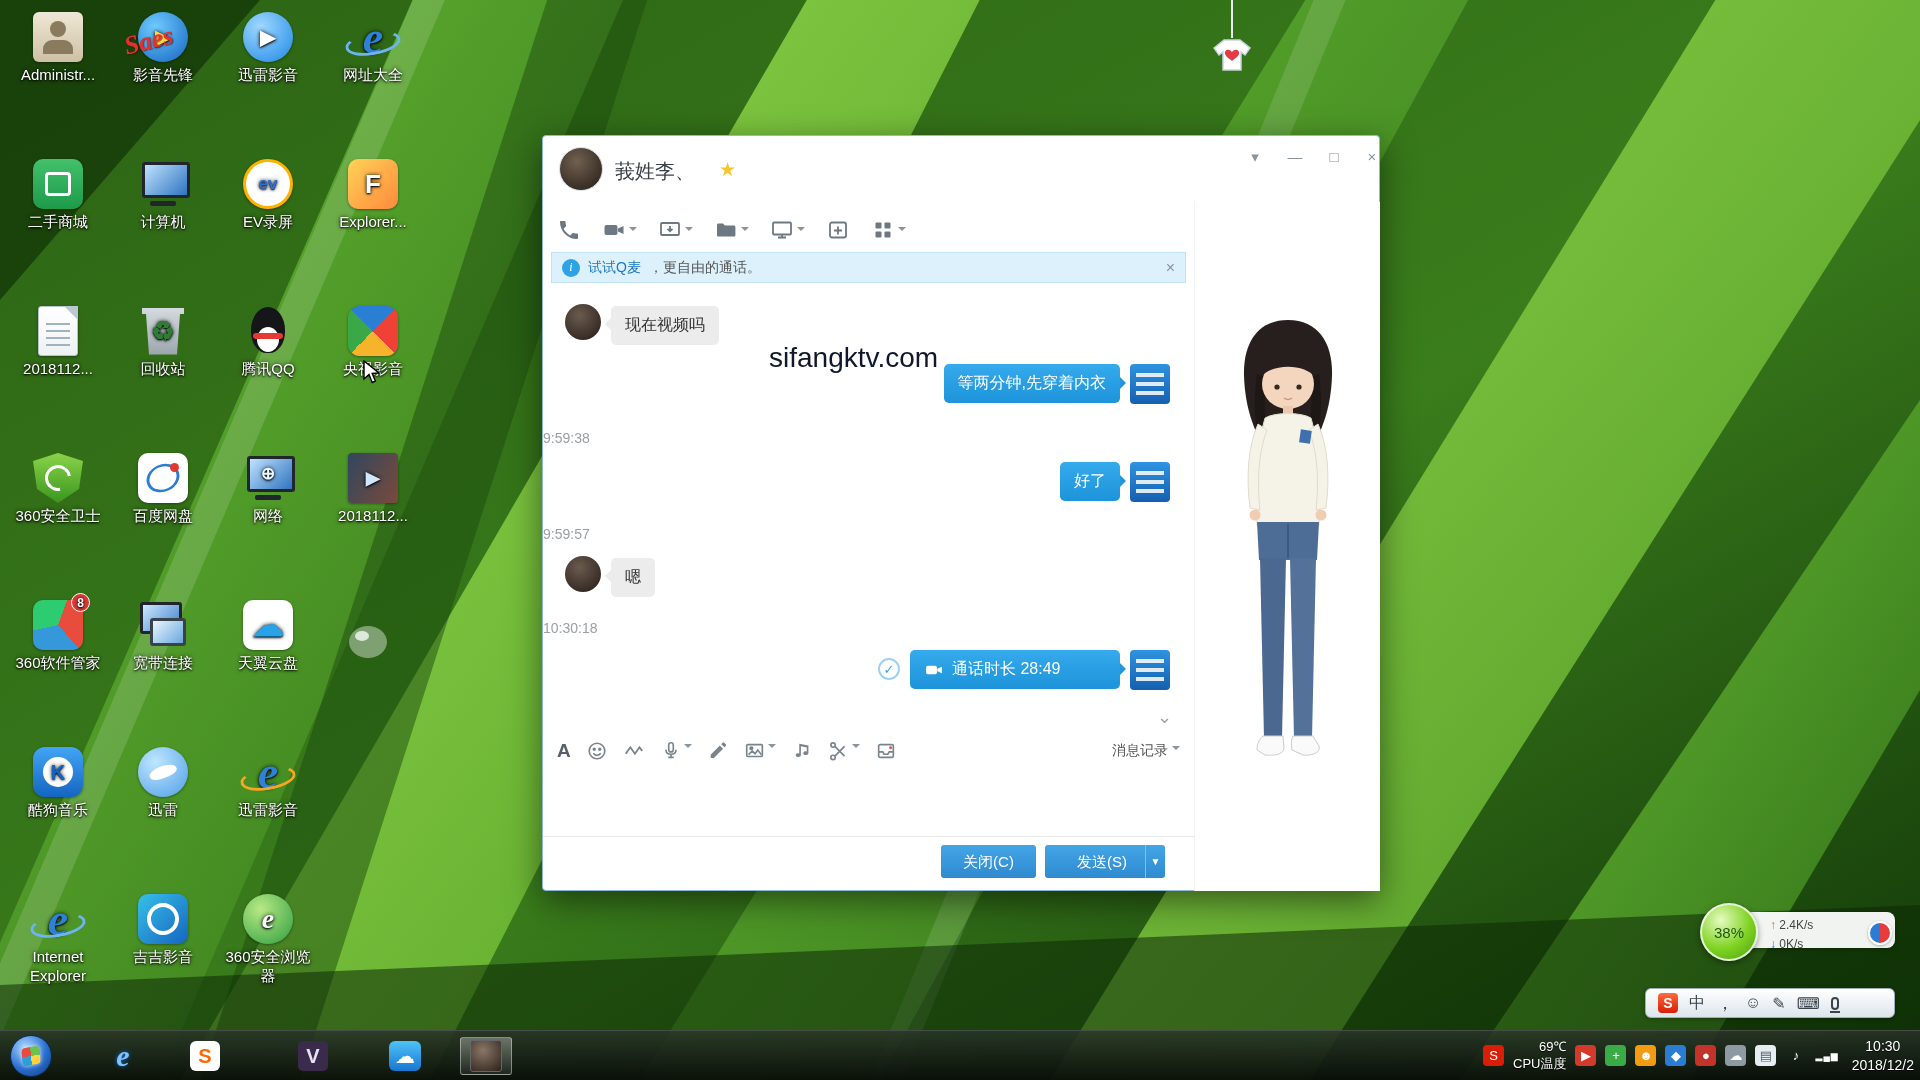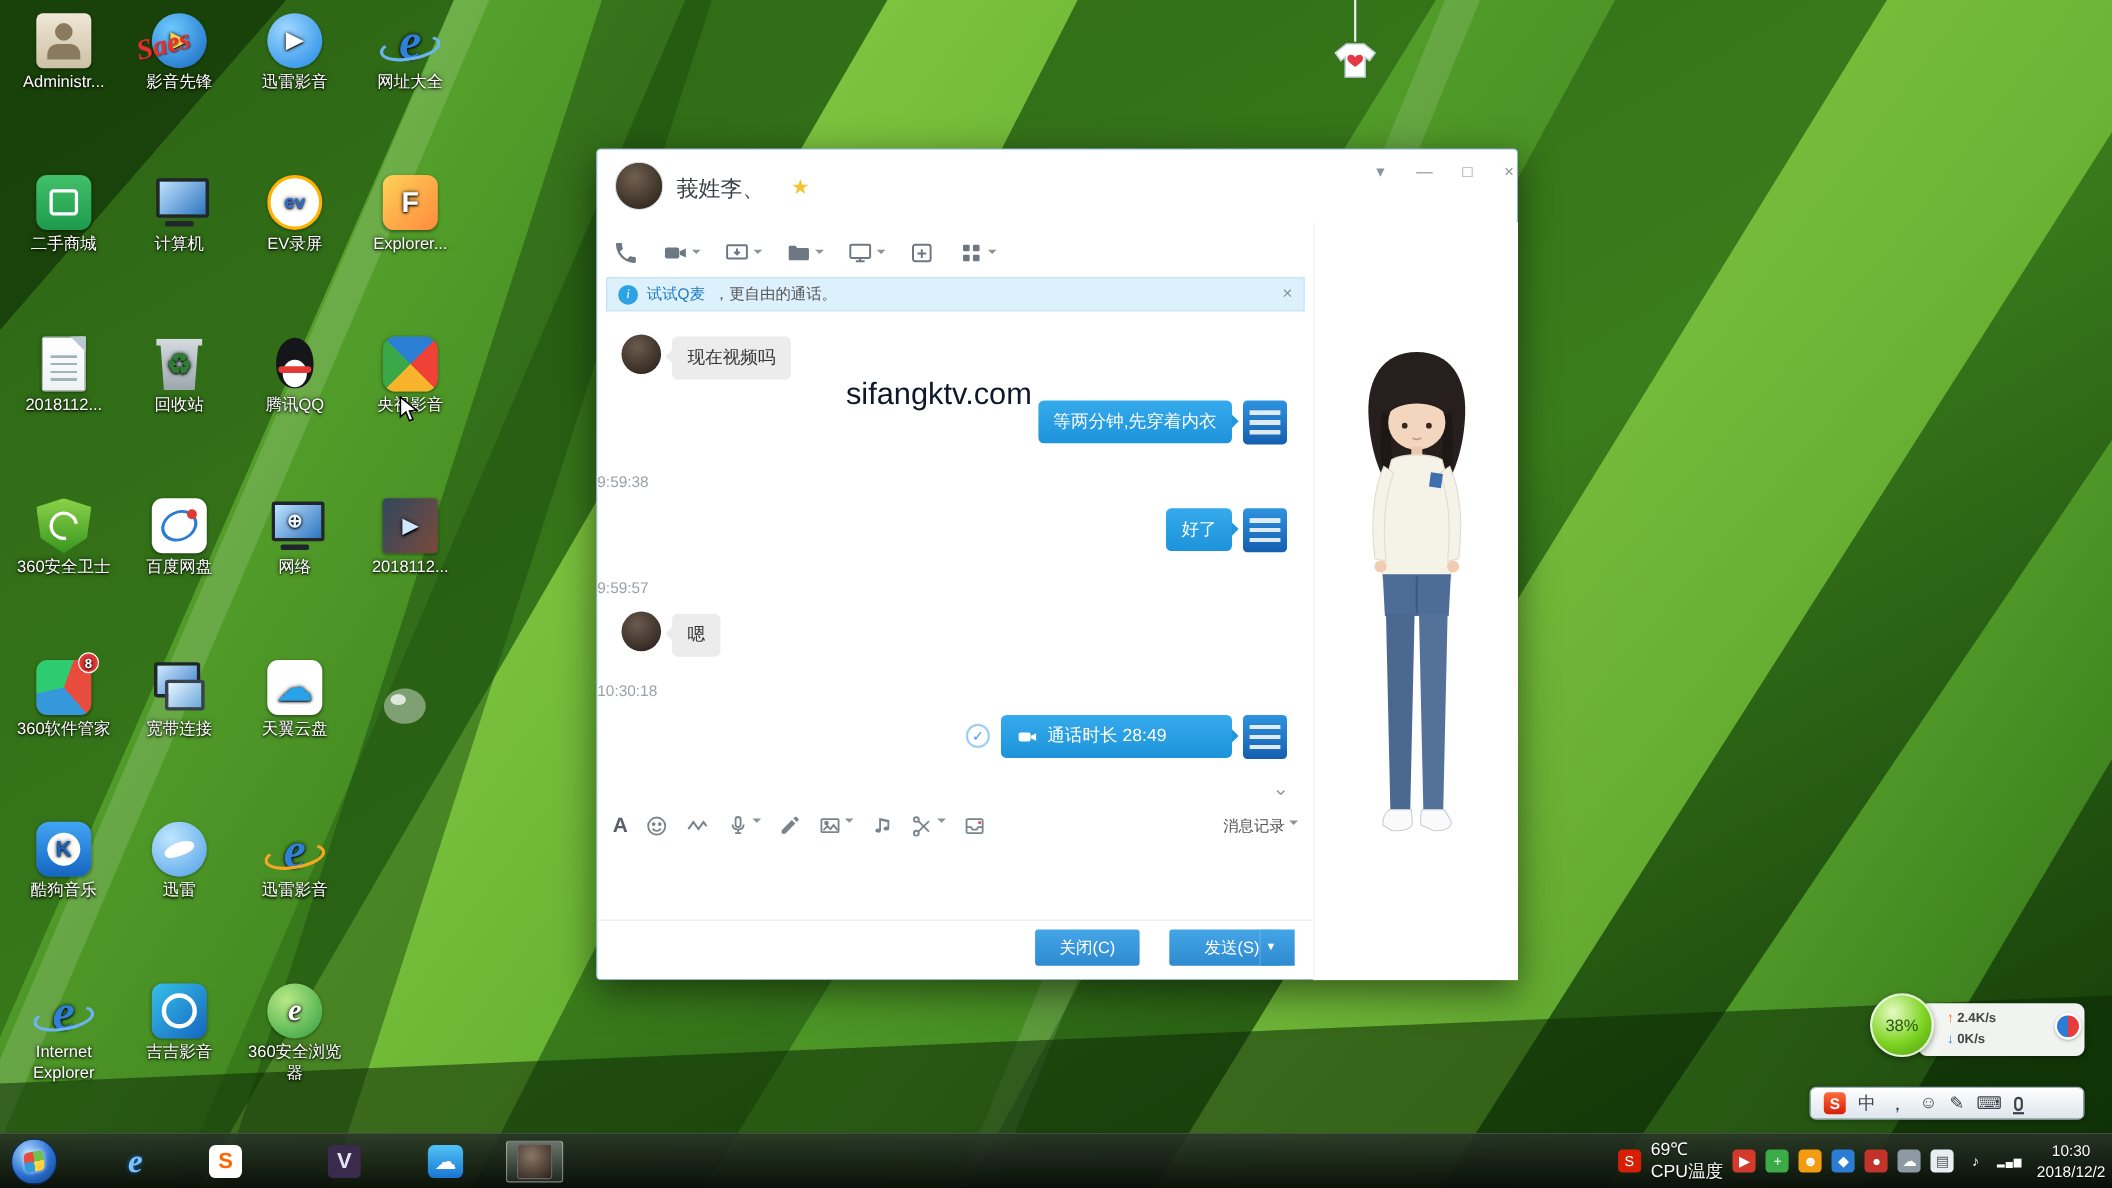--- a/index.html
+++ b/index.html
@@ -110,28 +110,28 @@
   .chevron{position:absolute;right:22px;top:420px;color:#9aa0a6;font-size:18px;}
   .inputbar{position:absolute;left:0;top:596px;width:651px;height:38px;display:flex;align-items:center;gap:15px;padding:0 14px;}
   .inputbar svg{width:22px;height:22px;}
   .ib{display:flex;align-items:center;gap:2px;}
   .fontA{font-size:19px;font-weight:bold;color:#57606a;}
   .history{margin-left:auto;display:flex;align-items:center;gap:4px;font-size:14px;color:#555;}
   .qq-footer{position:absolute;left:0;top:700px;width:651px;height:56px;border-top:1px solid #e8e8e8;}
   .btn{position:absolute;top:8px;height:33px;background:linear-gradient(#43a5e6,#2f8ad0);color:#fff;font-size:15px;
        border:none;border-radius:3px;text-align:center;line-height:33px;cursor:pointer;}
   .btn-close{left:398px;width:95px;}
-  .btn-send{left:520px;width:114px;border-radius:3px 0 0 3px;}
+  .btn-send{left:502px;width:114px;border-radius:3px 0 0 3px;}
   .btn-caret{left:602px;width:20px;border-radius:0 3px 3px 0;border-left:1px solid #79c1ef;font-size:10px;}
   .panel{position:absolute;left:651px;top:66px;width:186px;height:689px;background:#fff;border-left:1px solid #f2f2f2;}
 
   
   #traffic{position:absolute;left:1700px;top:903px;width:195px;height:64px;z-index:20;}
-  .speedbox{position:absolute;left:44px;top:9px;right:0;height:48px;background:rgba(255,255,255,.94);border-radius:8px;
-            padding:4px 26px 4px 26px;font-size:12px;color:#444;line-height:1.55;box-shadow:0 1px 4px rgba(0,0,0,.35);font-weight:bold;}
+  .speedbox{position:absolute;left:44px;top:9px;right:0;height:36px;background:rgba(255,255,255,.94);border-radius:8px;
+            padding:4px 26px 4px 26px;font-size:12px;color:#444;line-height:1.55;box-shadow:0 1px 4px rgba(0,0,0,.35);}
   .up-a{color:#f60;} .dn-a{color:#2b7cd3;}
   .ball{position:absolute;left:0;top:0;width:58px;height:58px;border-radius:50%;color:#23570b;font-weight:normal;font-size:15px;
         background:radial-gradient(circle at 35% 28%,#e6fbc2,#7ed321 55%,#4a9e12);display:flex;align-items:center;justify-content:center;
         border:2px solid rgba(255,255,255,.8);box-shadow:0 2px 6px rgba(0,0,0,.4);}
   .rb-dot{position:absolute;right:3px;top:18px;width:24px;height:24px;border-radius:50%;
           background:conic-gradient(#e83c3c 0 50%,#2b7cd3 0);border:2px solid #fff;box-shadow:0 1px 3px rgba(0,0,0,.3);}
 
   
   #ime{position:absolute;left:1645px;top:988px;height:30px;width:250px;z-index:20;display:flex;align-items:center;gap:11px;
        padding:0 12px;background:linear-gradient(#ffffff,#dde5ec);border:1px solid #9fb0bd;border-radius:6px;
@@ -154,21 +154,21 @@
   .tb-ie{color:#7ec2ff;font:italic bold 30px "Liberation Serif",serif;text-shadow:0 0 4px #1a6cc9;}
   .tb-sogou{width:30px;height:30px;border-radius:6px;background:#fff;color:#f60;font-weight:bold;font-size:20px;
             display:flex;align-items:center;justify-content:center;}
   .tb-v{width:30px;height:30px;border-radius:5px;background:#3a2b4d;color:#e8e2f5;font-weight:bold;font-size:20px;
         display:flex;align-items:center;justify-content:center;}
   .tb-cloud{width:32px;height:30px;border-radius:6px;background:linear-gradient(#4fc3f7,#1976d2);color:#fff;font-size:20px;
             display:flex;align-items:center;justify-content:center;}
   .tb-ava{width:32px;height:32px;border-radius:3px;background:radial-gradient(circle at 40% 32%,#8a7666,#2b211a);border:1px solid #666;}
   .tb-right{position:absolute;right:6px;top:0;height:100%;display:flex;align-items:center;gap:9px;color:#fff;}
   .tray-chip{width:21px;height:21px;border-radius:4px;display:flex;align-items:center;justify-content:center;font-size:13px;color:#fff;}
-  .temp{font-size:16px;line-height:1.25;text-align:left;text-shadow:0 1px 1px #000;}
+  .temp{font-size:13px;line-height:1.25;text-align:right;text-shadow:0 1px 1px #000;}
   .clock{font-size:14px;line-height:1.3;text-align:center;text-shadow:0 1px 1px #000;padding-left:4px;}
   .bars{font-size:9px;letter-spacing:1px;color:#fff;}
 </style>
 </head>
 <body>
 
 <svg id="wallpaper" viewBox="0 0 1920 1080" preserveAspectRatio="none">
   <defs>
     <linearGradient id="base" x1="0" y1="0" x2="1" y2="1">
       <stop offset="0" stop-color="#2c6414"></stop>

